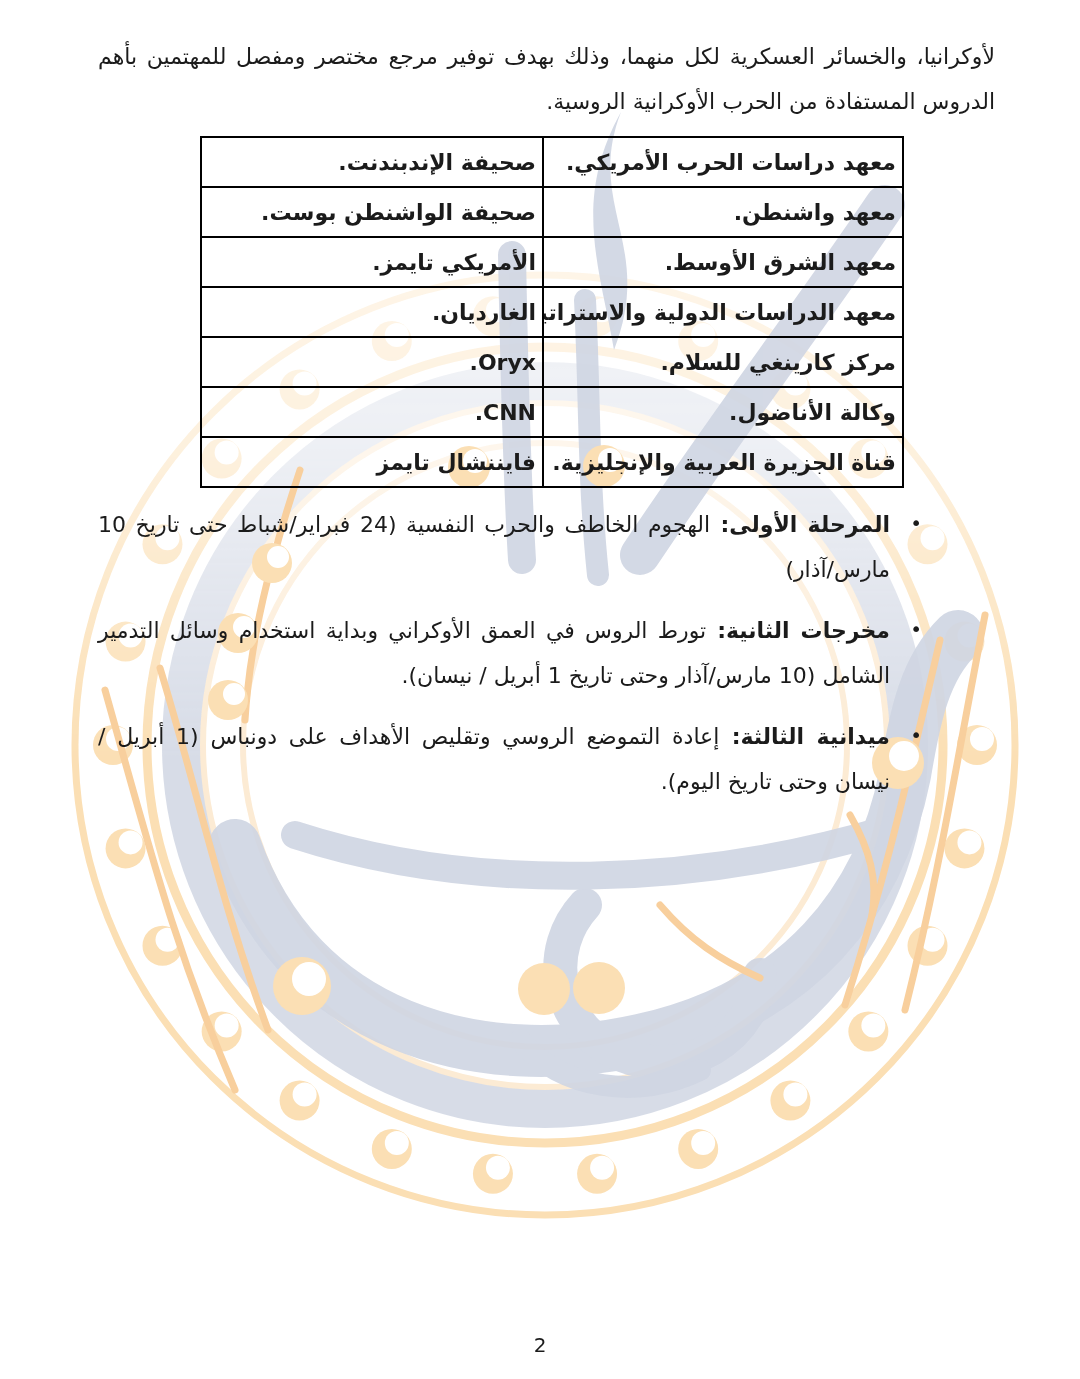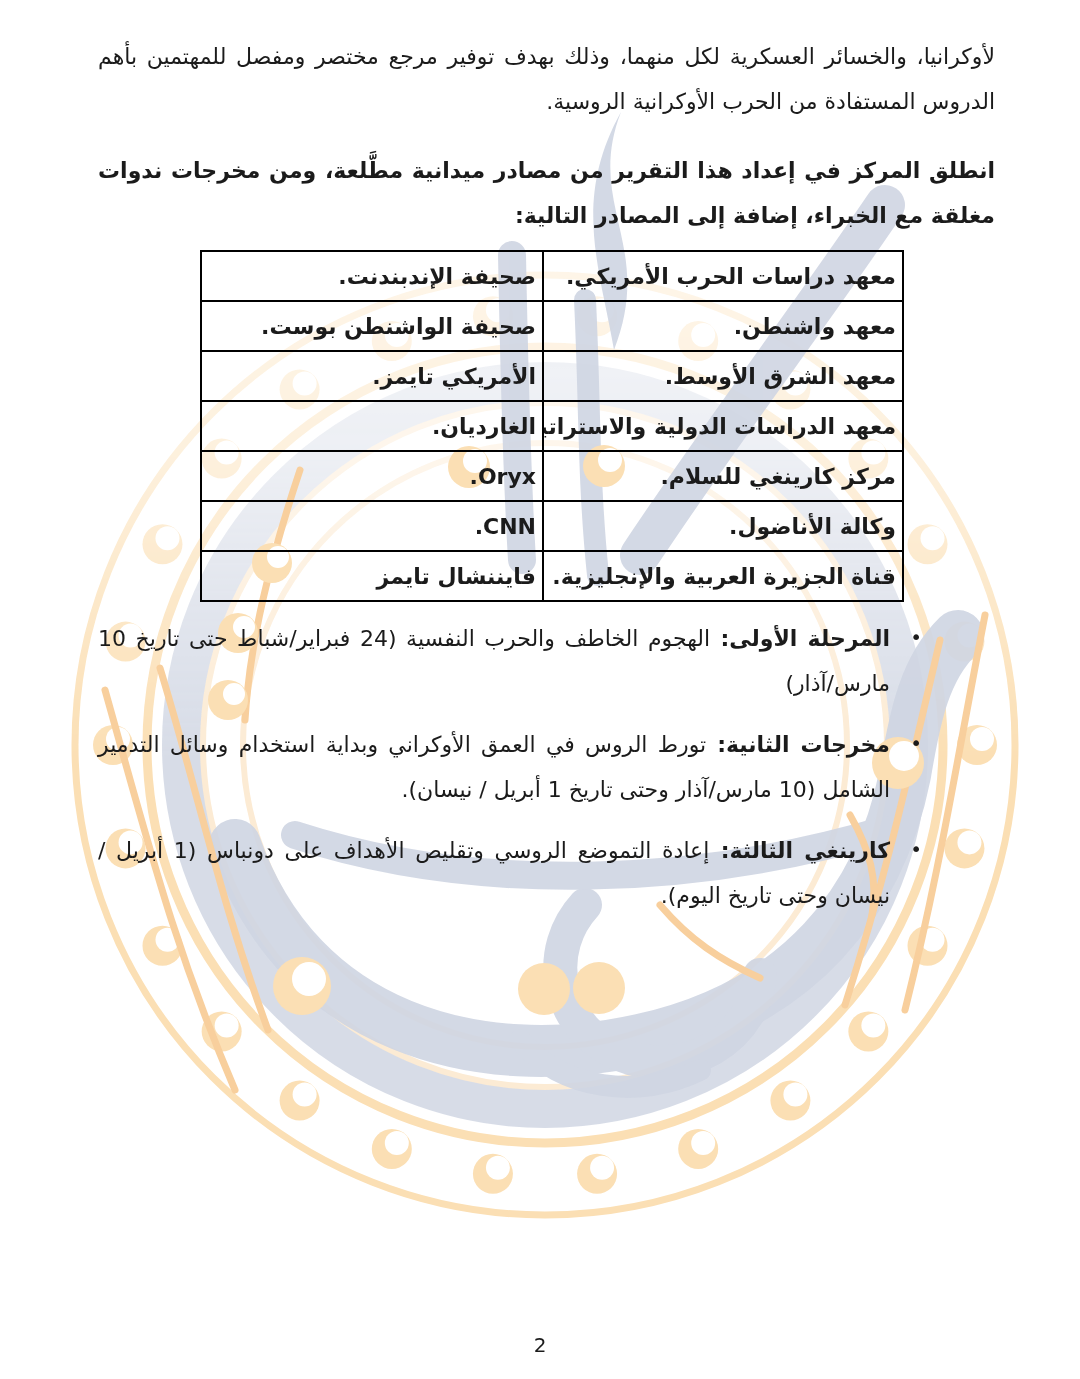--- a/index.html
+++ b/index.html
@@ -146,21 +146,20 @@
         <circle cx="228" cy="700" r="20" fill="var(--wm-orange)"></circle>
           <circle cx="234" cy="694" r="11" fill="#fff"></circle>
       </g>
     </g>
   </svg>
 
   <div class="content">
 
     <p class="p1">لأوكرانيا، والخسائر العسكرية لكل منهما، وذلك بهدف توفير مرجع مختصر ومفصل للمهتمين بأهم الدروس المستفادة من الحرب الأوكرانية الروسية.</p>
 
-    <p class="p2">انطلق المركز في إعداد هذا التقرير من مصادر ميدانية مطَّلعة، ومن مخرجات ندوات مغلقة مع الخبراء، إضافة إلى المصادر التالية:</p>
 
     <table class="sources">
       <colgroup>
           <col class="c-right">
           <col class="c-left">
         </colgroup>
       <tbody>
         <tr>
           <td>معهد دراسات الحرب الأمريكي.</td>
           <td>صحيفة الإندبندنت.</td>
@@ -197,19 +196,19 @@
       <li>
         <span class="bullet-marker">•</span>
         <span class="phase-label">المرحلة الأولى: </span><span>الهجوم الخاطف والحرب النفسية (24 فبراير/شباط حتى تاريخ 10 مارس/آذار)</span>
       </li>
       <li>
         <span class="bullet-marker">•</span>
         <span class="phase-label">مخرجات الثانية: </span><span>تورط الروس في العمق الأوكراني وبداية استخدام وسائل التدمير الشامل (10 مارس/آذار وحتى تاريخ 1 أبريل / نيسان).</span>
       </li>
       <li>
         <span class="bullet-marker">•</span>
-        <span class="phase-label">كارينغي الثالثة: </span><span>إعادة التموضع الروسي وتقليص الأهداف على دونباس (1 أبريل / نيسان وحتى تاريخ اليوم).</span>
+        <span class="phase-label">ميدانية الثالثة: </span><span>إعادة التموضع الروسي وتقليص الأهداف على دونباس (1 أبريل / نيسان وحتى تاريخ اليوم).</span>
       </li>
     </ul>
   </div>
 
   <div class="footer-num">2</div>
 </div>
 
 </body></html>

